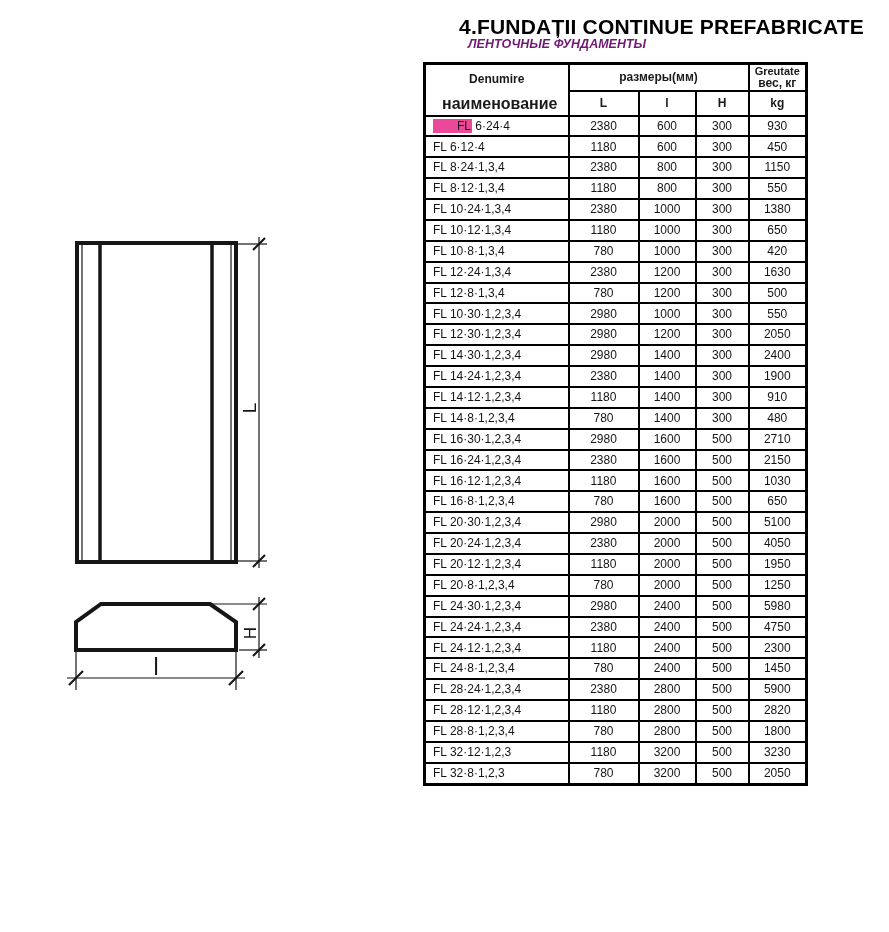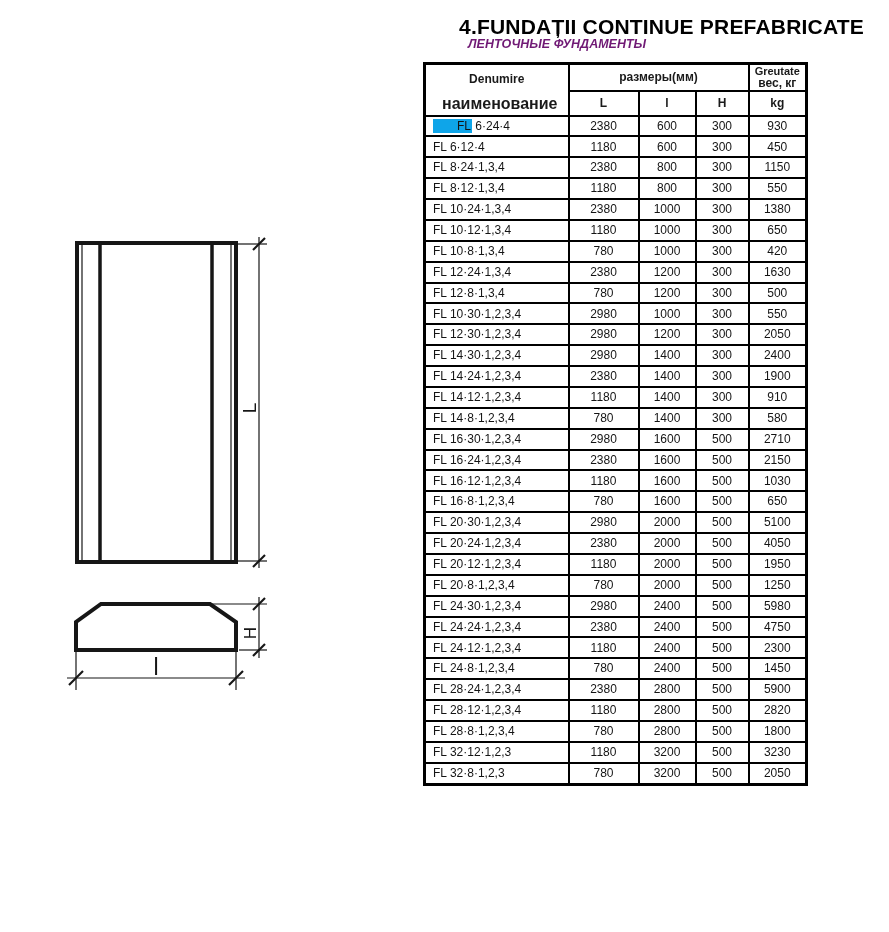--- a/index.html
+++ b/index.html
@@ -107,21 +107,21 @@
     </tr>
     <tr class="hrow2">
       <th>L</th>
       <th>l</th>
       <th>H</th>
       <th class="kg-head">kg</th>
     </tr>
   </thead>
   <tbody>
       <tr>
-        <td class="name-col"><span class="hl" style="background-color: #0ea5e9; padding-left: 24px;">FL</span> 6·24·4</td>
+        <td class="name-col"><span class="hl" style="background-color: #ec4899; padding-left: 24px;">FL</span> 6·24·4</td>
         <td>2380</td>
         <td>600</td>
         <td>300</td>
         <td>930</td>
       </tr>
       <tr>
         <td class="name-col">FL 6·12·4</td>
         <td>1180</td>
         <td>600</td>
         <td>300</td>
@@ -209,21 +209,21 @@
         <td>1180</td>
         <td>1400</td>
         <td>300</td>
         <td>910</td>
       </tr>
       <tr>
         <td class="name-col">FL 14·8·1,2,3,4</td>
         <td>780</td>
         <td>1400</td>
         <td>300</td>
-        <td>580</td>
+        <td>480</td>
       </tr>
       <tr>
         <td class="name-col">FL 16·30·1,2,3,4</td>
         <td>2980</td>
         <td>1600</td>
         <td>500</td>
         <td>2710</td>
       </tr>
       <tr>
         <td class="name-col">FL 16·24·1,2,3,4</td>

